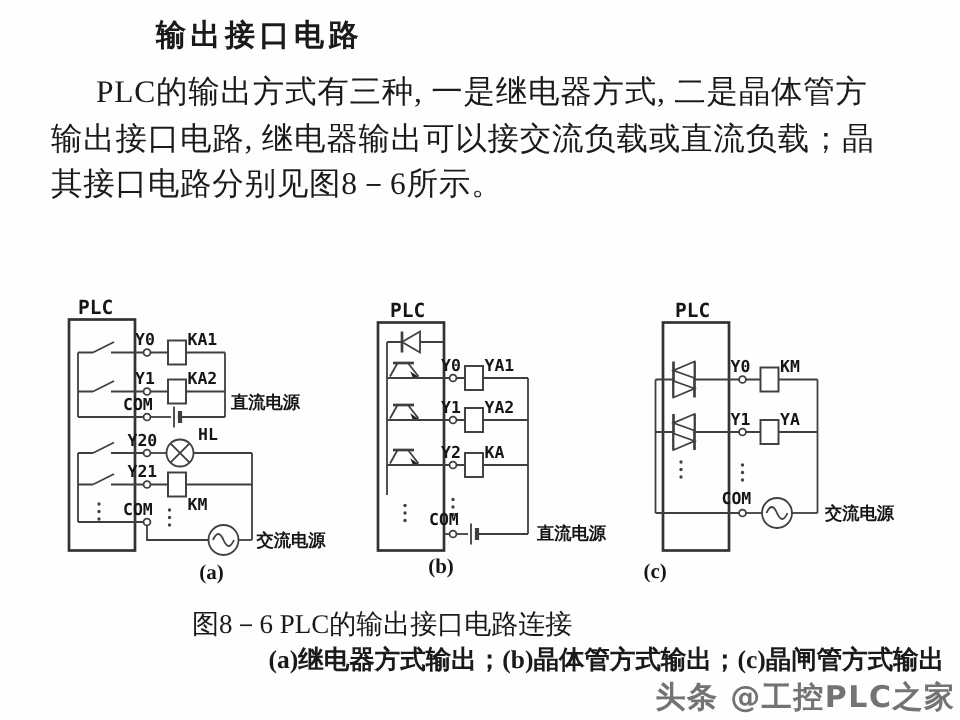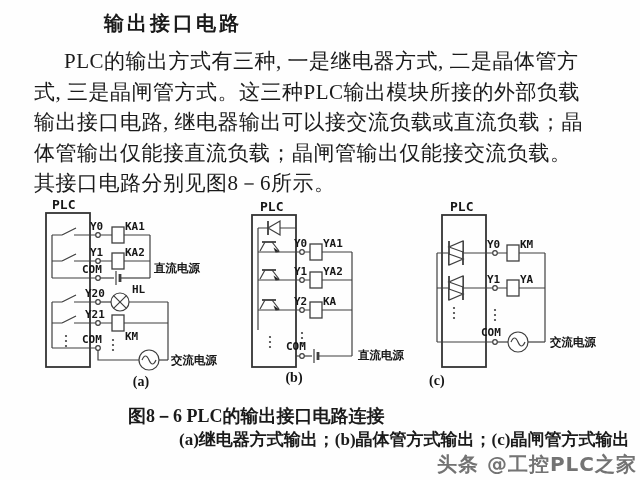--- a/index.html
+++ b/index.html
@@ -20,36 +20,34 @@
   .coil{fill:#fff;stroke:#3f3f3f;stroke-width:1.3;}
   .dot{fill:#3f3f3f;stroke:none;}
   .arrow{fill:#222;stroke:none;}
   .hollow{fill:#fff;stroke:#3f3f3f;stroke-width:1.2;}
   text{fill:#161616;}
   .clabel{font:bold 11px "DejaVu Sans Mono",monospace;}
   .cplc{font:bold 13px "DejaVu Sans Mono",monospace;}
   .ccjk{font:bold 11.5px "DejaVu Sans","Liberation Sans",sans-serif;}
   .ccap{font:bold 14px "Liberation Serif",serif;}
   
-  .cap1{position:absolute;left:128px;top:404px;font-size:18px;font-weight:bold;white-space:nowrap;}
+  .cap1{position:absolute;left:128px;top:404px;font-size:18px;font-weight:normal;white-space:nowrap;}
   .cap2{position:absolute;left:139px;top:428px;font-size:17px;font-weight:bold;white-space:nowrap;margin-left:40px;}
   .wm{position:absolute;right:3px;top:451px;font-size:20px;font-weight:bold;letter-spacing:1px;
       color:#737373;font-family:"DejaVu Sans","Liberation Sans",sans-serif;white-space:nowrap;}
 </style>
 </head>
 <body>
 
 <div id="page">
 
   <div class="title">输出接口电路</div>
   <div class="body-text">
     <div class="ln indent">PLC的输出方式有三种, 一是继电器方式, 二是晶体管方</div>
-    <div class="ln">式, 三是晶闸管方式。这三种PLC输出模块所接的外部负载</div>
     <div class="ln">输出接口电路, 继电器输出可以接交流负载或直流负载；晶</div>
-    <div class="ln">体管输出仅能接直流负载；晶闸管输出仅能接交流负载。</div>
     <div class="ln">其接口电路分别见图8－6所示。</div>
   </div>
 
   <svg style="left:28px;top:190px;" width="200" height="205" viewBox="0 0 200 205">
     <rect class="plcbox" x="18" y="23" width="44" height="154"></rect>
     <text class="cplc" x="24" y="19">PLC</text>
 
     <g>
       <path class="wire" d="M24,45 V88 M24,45 H34 M46,45 H67.7 M34,45 L48,38"></path>
       <path class="wire" d="M24,71 H34 M46,71 H67.7 M34,71 L48,64"></path>

